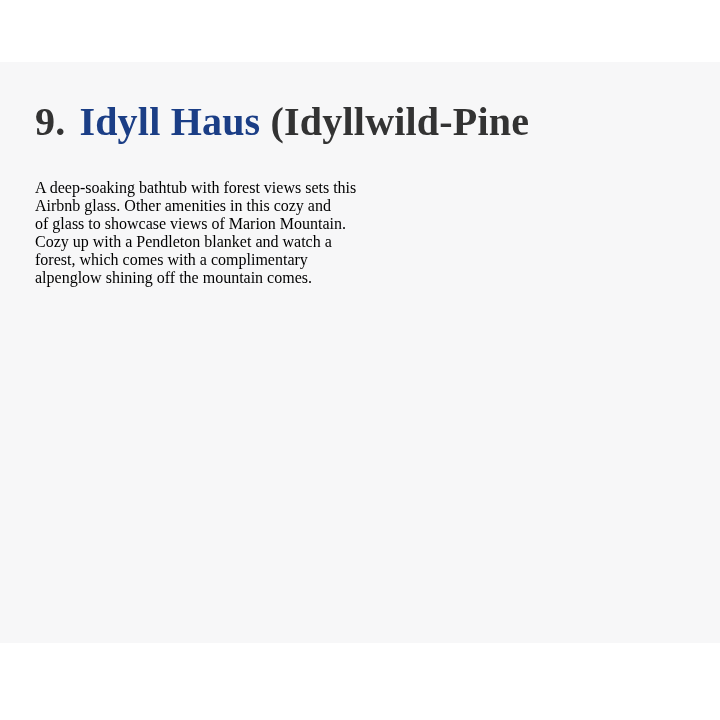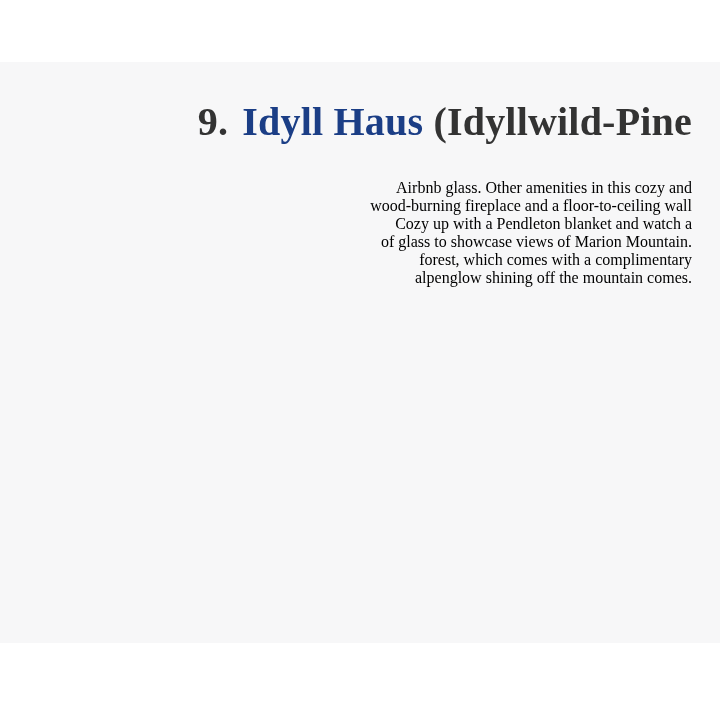--- a/index.html
+++ b/index.html
@@ -15,22 +15,21 @@
     position: relative;
   }
   .article-panel {
     position: absolute;
     top: 62px;
     left: 0;
     width: 720px;
     height: 581px;
     background: #f7f7f8;
     box-sizing: border-box;
-    padding: 36px 28px 0 28px;
-    text-align: right;
+    padding: 36px 28px 0 35px;
   }
   .listing-heading {
     margin: 0;
     font-size: 40px;
     line-height: 47px;
     font-weight: bold;
     color: #333333;
     letter-spacing: 0.2px;
   }
   .heading-line {
@@ -58,20 +57,20 @@
 </head>
 <body>
 
 <div class="article-panel">
   <h2 class="listing-heading">
     <div class="heading-line"><span class="listing-rank">9.</span><a class="listing-link">Idyll Haus</a><span> (Idyllwild-Pine</span></div>
   </h2>
 
   <p class="listing-description">
     </p>
+    <div class="description-line">A deep-soaking bathtub with forest views sets this</div>
     <div class="description-line">Airbnb glass. Other amenities in this cozy and</div>
-    <div class="description-line">wood-burning fireplace and a floor-to-ceiling wall</div>
+    <div class="description-line">of glass to showcase views of Marion Mountain.</div>
     <div class="description-line">Cozy up with a Pendleton blanket and watch a</div>
-    <div class="description-line">of glass to showcase views of Marion Mountain.</div>
     <div class="description-line">forest, which comes with a complimentary</div>
     <div class="description-line">alpenglow shining off the mountain comes.</div>
   <p></p>
 </div>
 
 </body></html>

